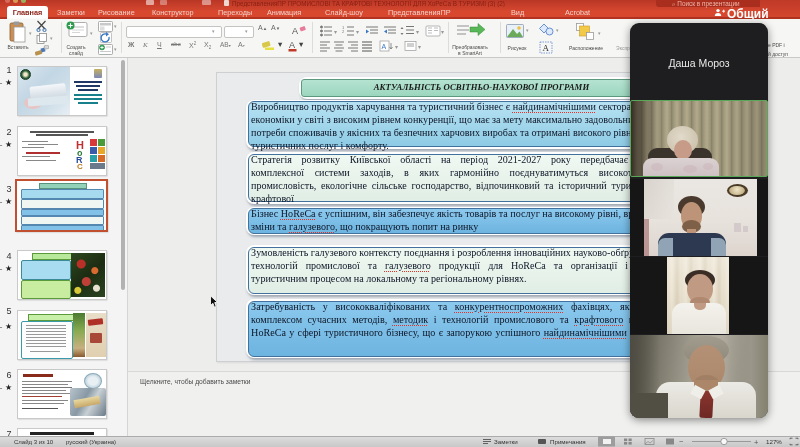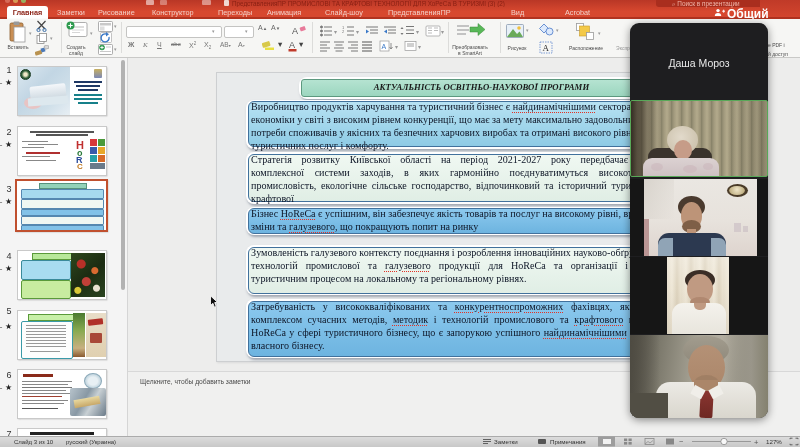--- a/index.html
+++ b/index.html
@@ -501,21 +501,20 @@
       <div class="ln">Зумовленість галузевого контексту поєднання і розроблення інноваційних науково-обґрунтованих</div>
       <div class="ln jl">технологій промислової та <span class="sq">галузевого</span> продукції для HoReCa та організації і управління</div>
       <div class="ln">туристичним процесом на локальному та регіональному рівнях.</div>
     </div>
   </div>
   <div class="wframe" style="left:29px;top:226.4px;width:443px;height:58.8px;">
     <div class="blk bgC">
       <div class="ln jl">Затребуваність у висококваліфікованих та <span class="sq">конкурентноспроможних</span> фахівцях, які володіють</div>
       <div class="ln jl">комплексом сучасних методів, <span class="sq">методик</span> і технологій промислового та <span class="sq">крафтового</span> виробництва</div>
       <div class="ln jl">HoReCa у сфері туристичного бізнесу, що є запорукою успішного <span class="sq">найдинамічнішими</span> та відкриття</div>
-      <div class="ln">власного бізнесу.</div>
     </div>
   </div>
 </div>
 <div class="abs" style="left:128px;top:372px;width:672px;height:64px;background:#f0f0ef;"></div>
 <div id="notesline" class="abs"></div>
 <div id="notestxt" class="abs">Щелкните, чтобы добавить заметки</div>
 
 <svg class="abs" style="left:209px;top:295px;" width="10" height="14" viewBox="0 0 10 14">
   <path d="M1.5,0.8 L1.5,10.5 L3.9,8.3 L5.4,12.2 L7.2,11.4 L5.7,7.6 L8.6,7.4 Z" fill="#111" stroke="#f8f8f8" stroke-width="0.9"></path>
 </svg>

